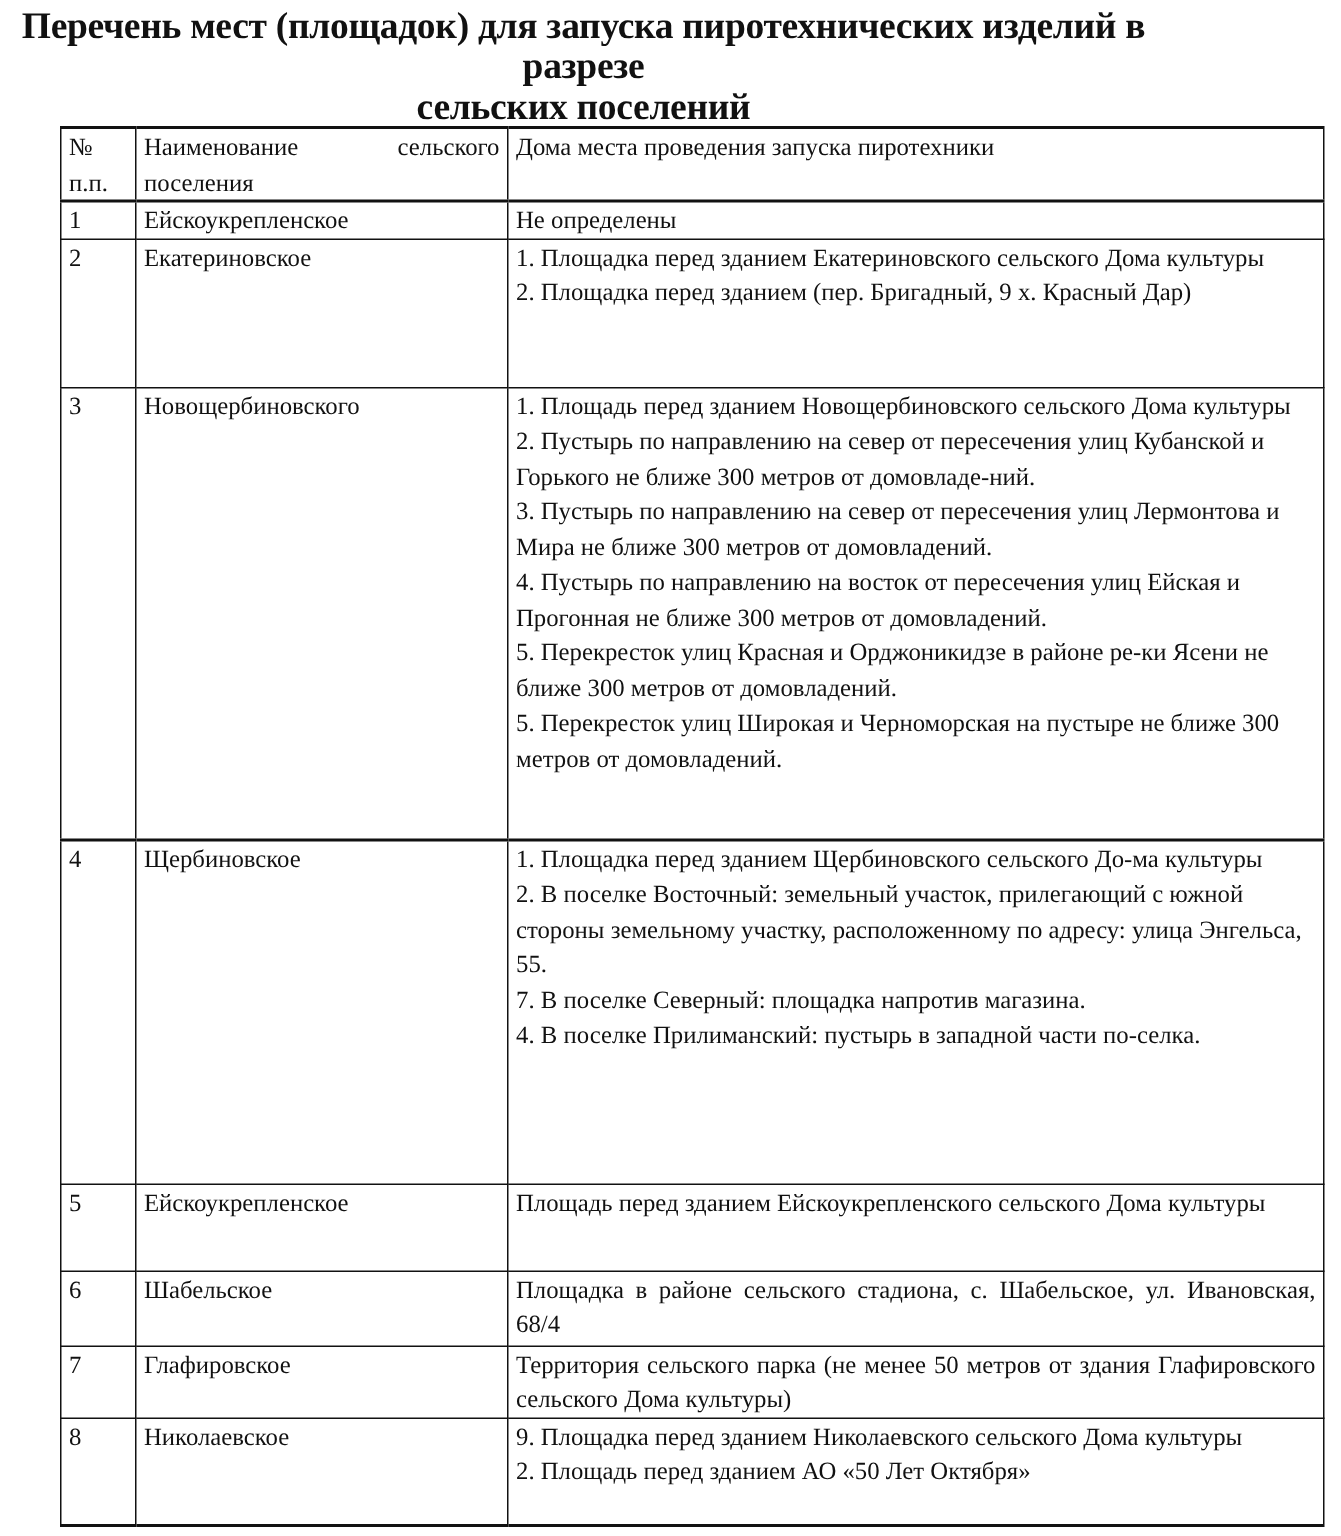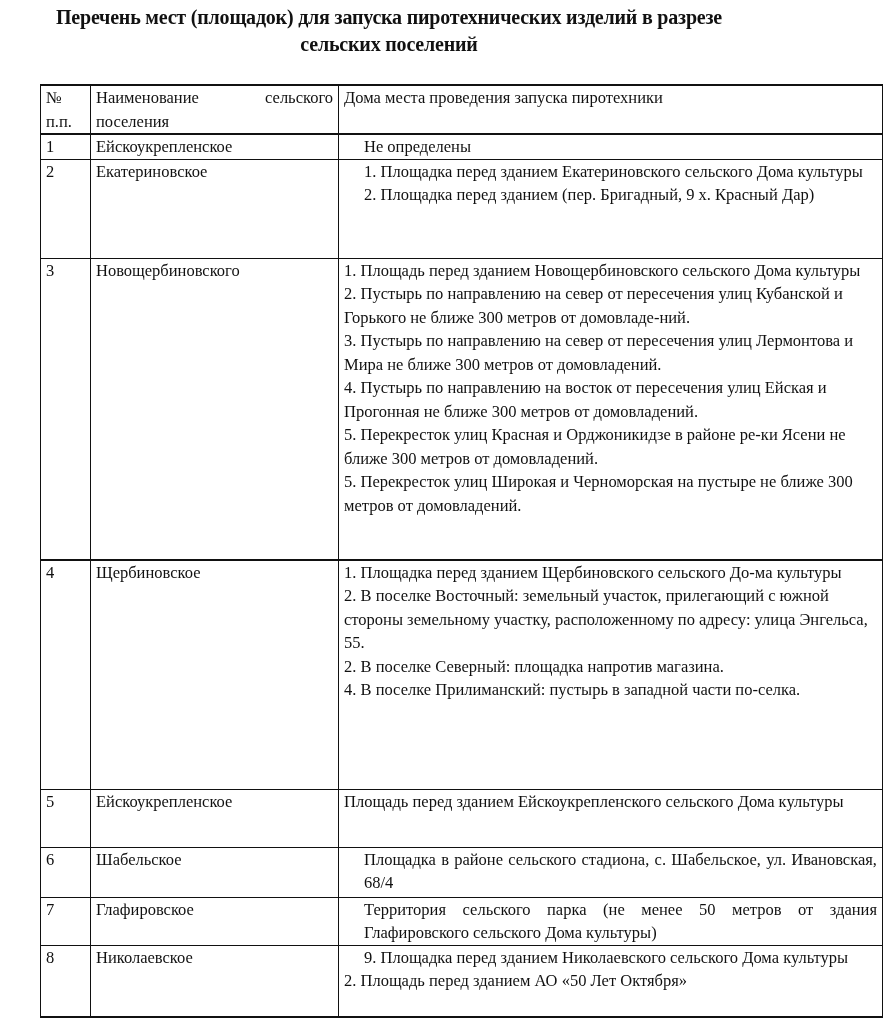--- a/index.html
+++ b/index.html
@@ -3,40 +3,40 @@
   <meta charset="utf-8">
   <style>
     html, body { margin: 0; padding: 0; background: #ffffff; }
     body {
       width: 894px; height: 1024px; position: relative; overflow: hidden;
       font-family: "Liberation Serif", "DejaVu Serif", serif;
       color: #111111;
     }
     .title {
       position: absolute; left: 0; top: 4px; width: 778px;
-      text-align: center; font-weight: bold; font-size: 20px; line-height: 27px;
+      text-align: center; font-weight: bold; font-size: 25px; line-height: 27px;
       letter-spacing: -0.2px;
     }
     table {
       position: absolute; left: 40px; top: 84px;
       width: 842px; border-collapse: collapse; table-layout: fixed;
       font-size: 16.5px; line-height: 23.5px;
     }
     td, th {
       border: 1px solid #111; vertical-align: top; padding: 0 5px 0 5px;
       font-weight: normal; text-align: left;
     }
     th { border-top: 2px solid #111; }
     tr.hdr th { border-bottom: 2px solid #111; }
     col.c1 { width: 50px; }
     col.c2 { width: 248px; }
     col.c3 { width: 544px; }
     .hdr-name { text-align: justify; text-align-last: justify; }
     .line { display: block; }
-    .justify { text-align: justify; margin-left: 20px; }
+    .justify { text-align: justify; }
     tr.r1 td { height: 23px; }
     tr.r2 td { height: 98px; }
     tr.r3 td { height: 300px; }
     tr.r3 td { border-bottom: 2px solid #111; }
     tr.r4 td { height: 228px; }
     tr.r5 td { height: 57px; }
     tr.r6 td { height: 49px; }
     tr.r7 td { height: 47px; }
     tr.r8 td { height: 70px; border-bottom: 2px solid #111; }
   </style>
@@ -94,21 +94,21 @@
         <span class="line">5. Перекресток улиц Красная и Орджоникидзе в районе ре-ки Ясени не ближе 300 метров от домовладений.</span>
         <span class="line">5. Перекресток улиц Широкая и Черноморская  на пустыре не ближе 300 метров от домовладений.</span>
       </td>
     </tr>
     <tr class="r4">
       <td>4</td>
       <td>Щербиновское</td>
       <td>
         <span class="line">1.  Площадка перед зданием Щербиновского сельского До-ма культуры</span>
         <span class="line">2. В поселке Восточный: земельный участок, прилегающий с южной стороны земельному участку, расположенному по адресу: улица Энгельса, 55.</span>
-        <span class="line">2. В поселке Северный: площадка напротив магазина.</span>
+        <span class="line">7. В поселке Северный: площадка напротив магазина.</span>
         <span class="line">4. В поселке Прилиманский: пустырь в западной части по-селка.</span>
       </td>
     </tr>
     <tr class="r5">
       <td>5</td>
       <td>Ейскоукрепленское</td>
       <td>
         <span class="line">Площадь перед зданием Ейскоукрепленского сельского Дома культуры</span>
       </td>
     </tr>

